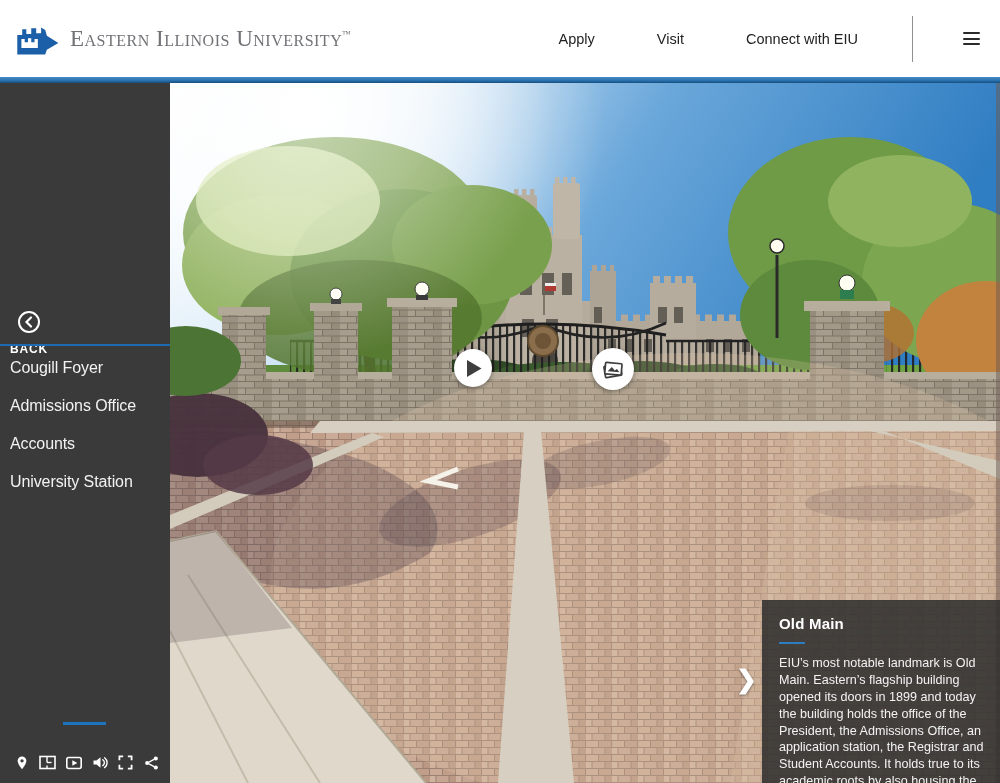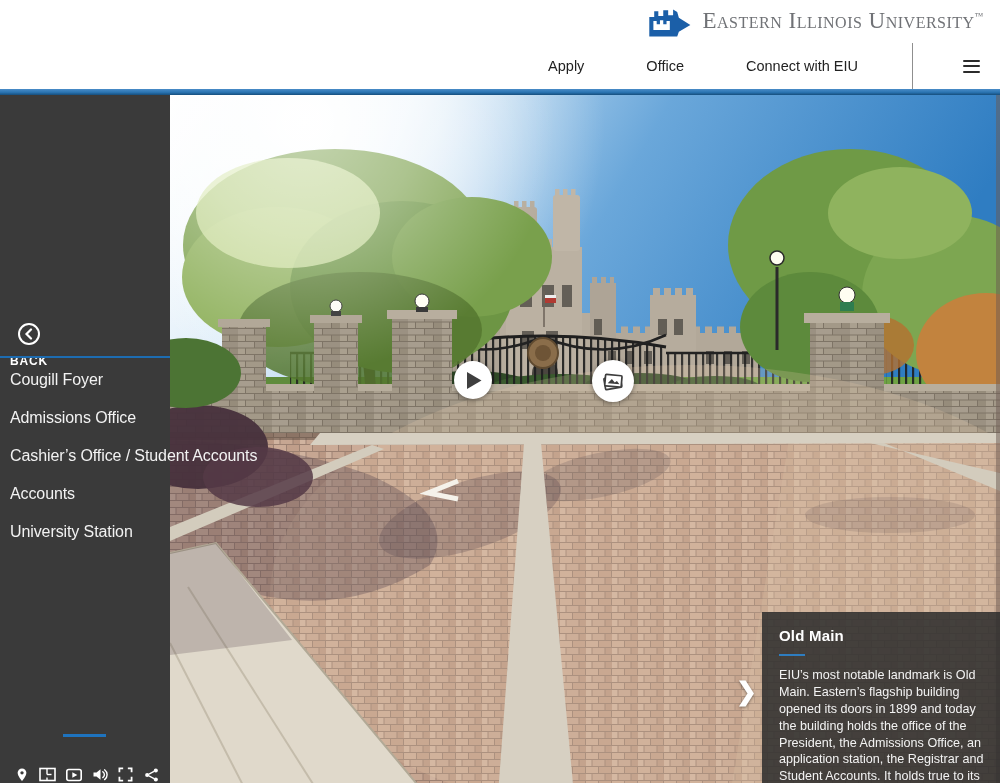--- a/index.html
+++ b/index.html
@@ -1,21 +1,21 @@
 <!DOCTYPE html>
 <html><head>
 <meta charset="utf-8">
 <style>
   * { margin:0; padding:0; box-sizing:border-box; }
   html,body { width:1000px; height:783px; overflow:hidden; background:#fff;
               font-family:"Liberation Sans", sans-serif; }
 
   
-  .header { height:89px; background:#fff; display:flex; align-items:flex-end;
-            justify-content:space-between; padding:0 16px 0 14px;flex-direction:column; }
+  .header { height:77px; background:#fff; display:flex; align-items:center;
+            justify-content:space-between; padding:0 16px 0 14px; }
   .logo { display:flex; align-items:center; gap:10px; cursor:pointer; }
   .logo-text { font-family:"Liberation Serif", serif; font-variant:small-caps;
                font-size:23px; color:#707276; letter-spacing:0.5px; white-space:nowrap; }
   .logo-tm { font-size:9px; vertical-align:super; color:#707276; }
   .nav { display:flex; align-items:center;gap:24px; }
   .nav-item { font-size:14.5px; color:#222; margin-left:38px; cursor:pointer; }
   .nav-sep { width:1px; height:46px; background:#8f8f8f; margin-left:30px; }
   .hamburger { margin-left:22px; display:flex; flex-direction:column; gap:3.5px; cursor:pointer; padding:4px; }
   .hamburger span { display:block; width:17px; height:2px; background:#2b2b2b; border-radius:1px; }
   .blue-bar { height:6px; background:linear-gradient(to bottom,#4a8cc7 0%,#2a74b2 55%,#164e7c 100%); }
@@ -65,21 +65,21 @@
 <div class="header">
   <div class="logo">
     <svg width="46" height="42" viewBox="0 0 56 44">
       <path d="M4 33 L4 17 L10 17 L10 10 L15 10 L15 16 L21 16 L21 9 L27 9 L27 15 L33 15 L33 8 L38 11 L40 18 L54 27 L40 35 L38 41 L4 41 Z" fill="#1b5fa8"></path>
       <path d="M9 33 L9 22 L13 22 L13 26 L17 26 L17 21 L21 21 L21 26 L25 26 L25 22 L29 22 L29 33 Z" fill="#ffffff"></path>
     </svg>
     <span class="logo-text"><span>Eastern Illinois University</span><sup class="logo-tm">™</sup></span>
   </div>
   <div class="nav">
     <span class="nav-item">Apply</span>
-    <span class="nav-item">Office</span>
+    <span class="nav-item">Visit</span>
     <span class="nav-item">Connect with EIU</span>
     <span class="nav-sep"></span>
     <span class="hamburger">
         <span></span>
         <span></span>
         <span></span>
       </span>
   </div>
 </div>
 <div class="blue-bar"></div>
@@ -269,21 +269,20 @@
         <svg width="10" height="12" viewBox="0 0 10 12">
             <polyline points="7,1.5 2.5,6 7,10.5" fill="none" stroke="#ffffff" stroke-width="2.2" stroke-linecap="round"></polyline>
           </svg>
       </span>
       <span class="back-label">BACK</span>
     </div>
     <div class="sidebar-divider"></div>
     <div class="menu">
       <div class="menu-item">Cougill Foyer</div>
       <div class="menu-item">Admissions Office</div>
-      <div class="menu-item">Cashier’s Office / Student Accounts</div>
       <div class="menu-item">Accounts</div>
       <div class="menu-item">University Station</div>
     </div>
     <div class="mini-progress"></div>
     <div class="toolbar">
       <span class="tool">
         <svg width="14" height="16" viewBox="0 0 16 16">
             <path d="M8 0.5C5.2 0.5 3 2.7 3 5.5c0 3.8 5 9.5 5 9.5s5-5.7 5-9.5C13 2.7 10.8 0.5 8 0.5z" fill="#ffffff"></path>
             <circle cx="8" cy="5.5" r="1.9" fill="#3a3a3a"></circle>
           </svg>

